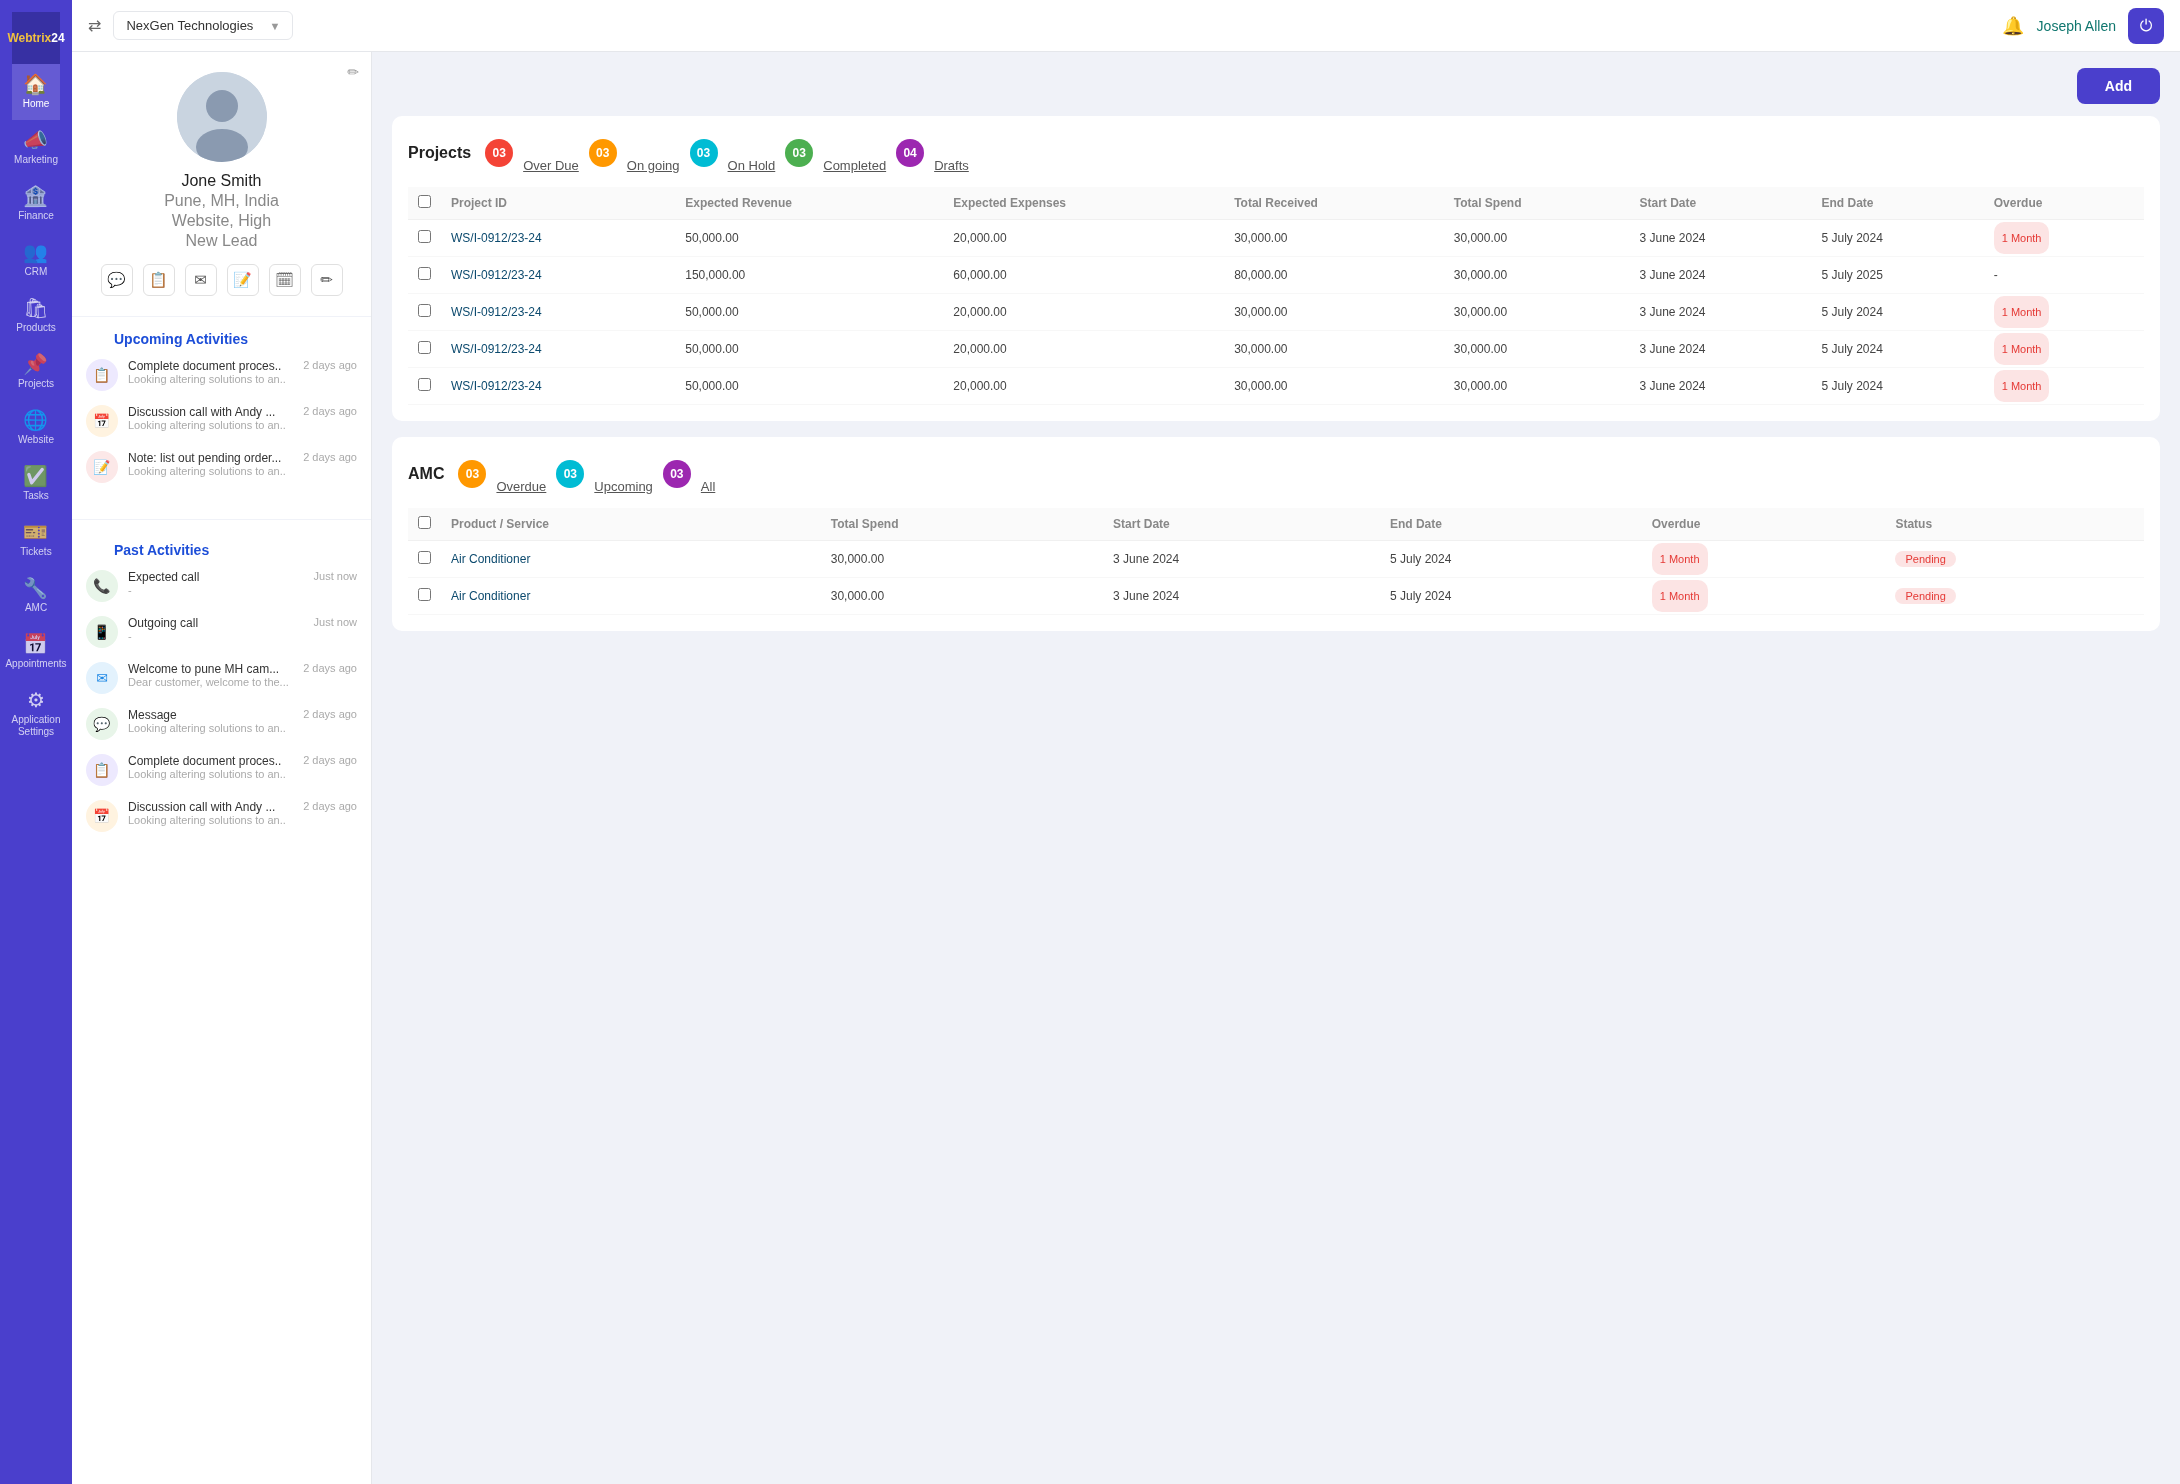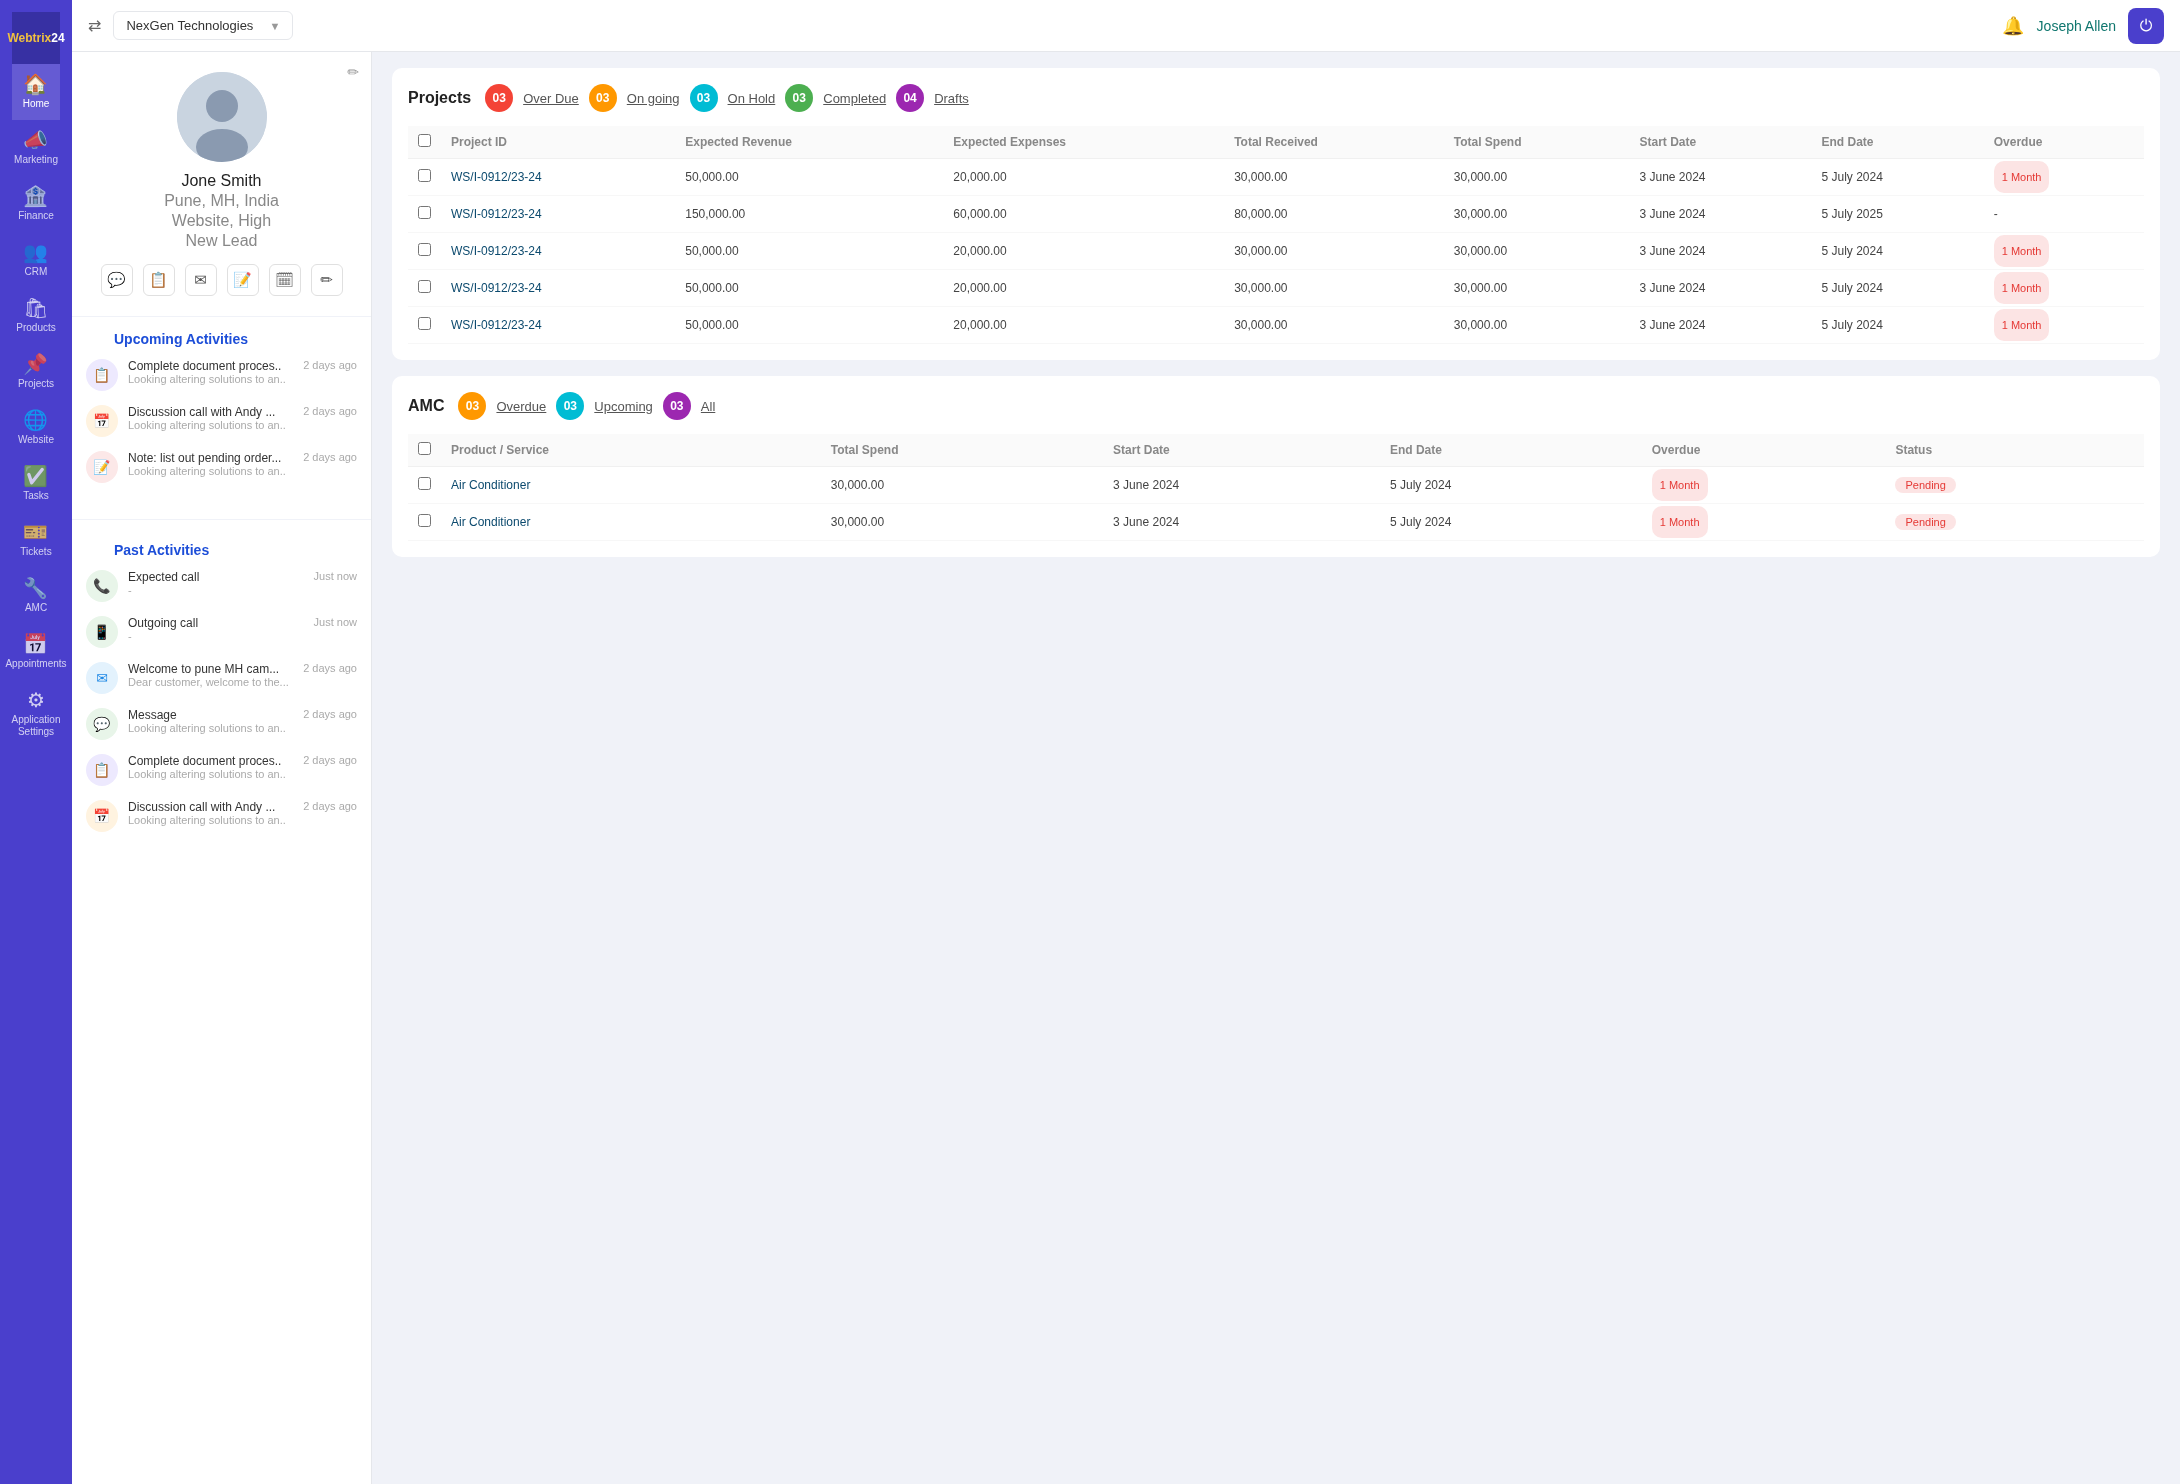--- a/index.html
+++ b/index.html
@@ -233,20 +233,21 @@
     .badge.cyan { background: #00bcd4; }
     .badge.green { background: #4caf50; }
     .badge.purple { background: #9c27b0; }
     .tab-item {
       display: flex;
       align-items: center;
       gap: 4px;
       cursor: pointer;
       font-size: 13px;
       color: #555;
+      margin-top: 26px;
     }
     .tab-item .tab-label { text-decoration: underline; }
 
     
     .data-table { width: 100%; border-collapse: collapse; }
     .data-table th {
       text-align: left;
       font-size: 12px;
       font-weight: 600;
       color: #888;
@@ -467,20 +468,23 @@
             <div class="activity-title-text">Discussion call with Andy ...</div>
             <div class="activity-desc">Looking  altering solutions to an..</div>
           </div>
           <div class="activity-time">2 days ago</div>
         </div>
       </div>
     </aside>
 
     <main class="right-panel">
 
+      <div class="add-btn-row">
+        <button class="add-btn">Add</button>
+      </div>
 
       <div class="card-section">
         <div class="section-header">
           <span class="section-title">Projects</span>
           <span class="badge red">03</span>
           <div class="tab-item">
             <span class="tab-label">Over Due</span>
           </div>
           <span class="badge orange">03</span>
           <div class="tab-item">

